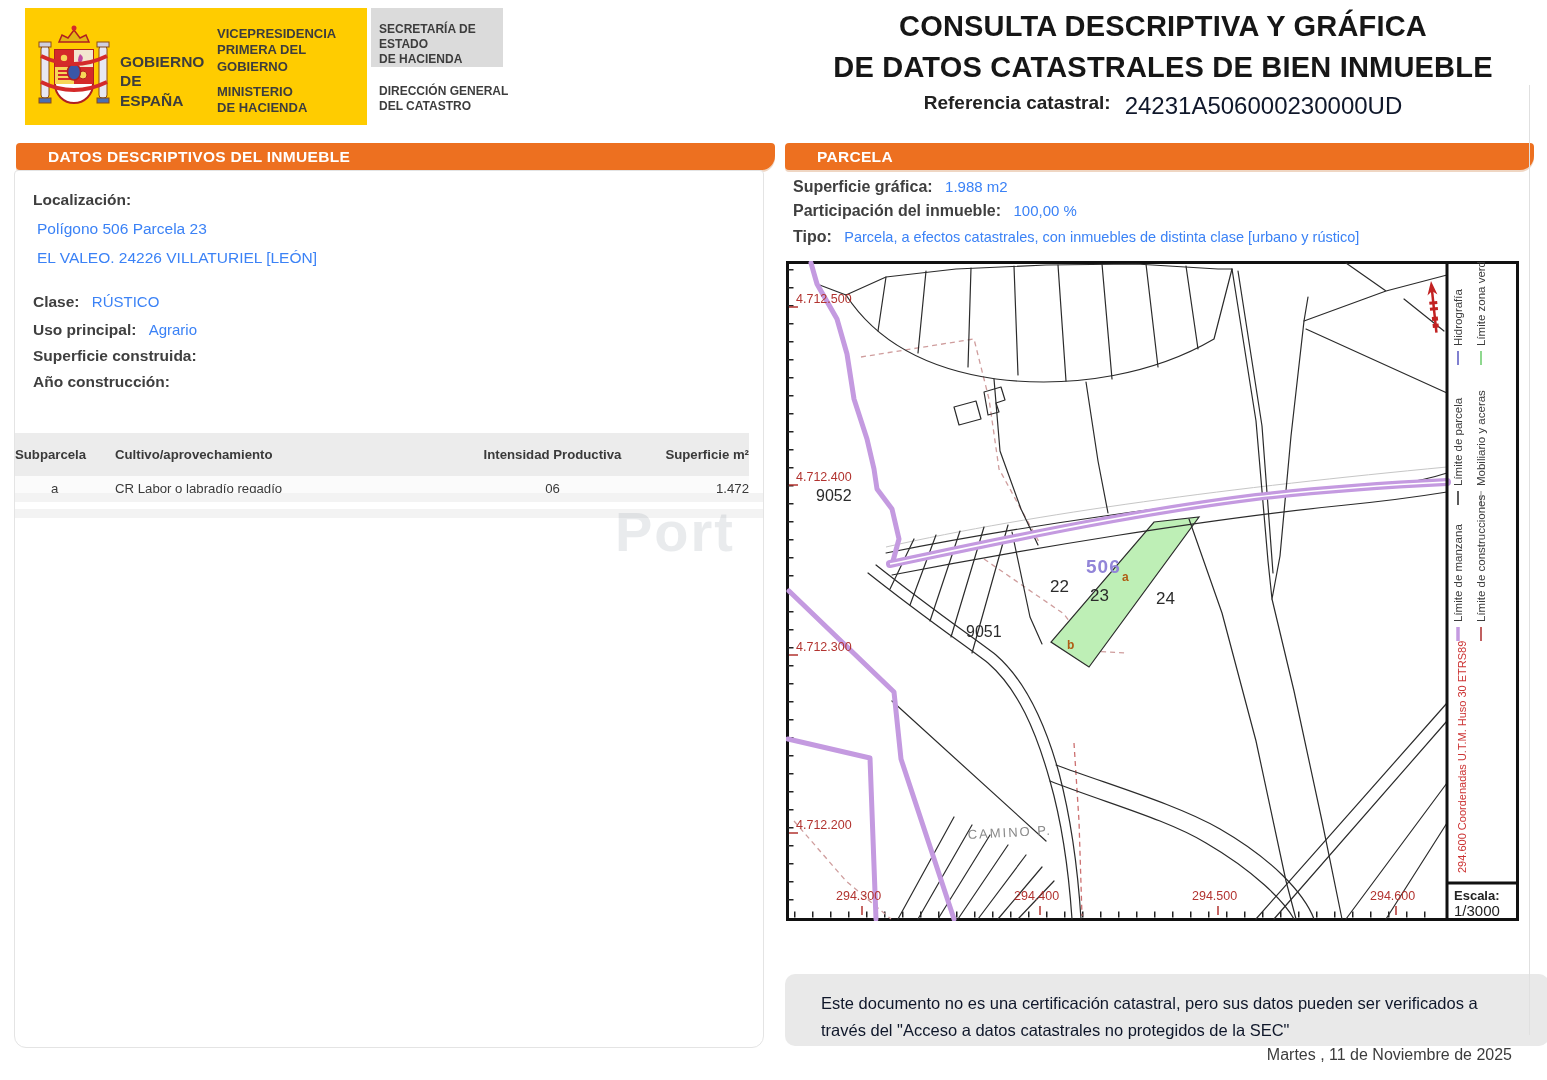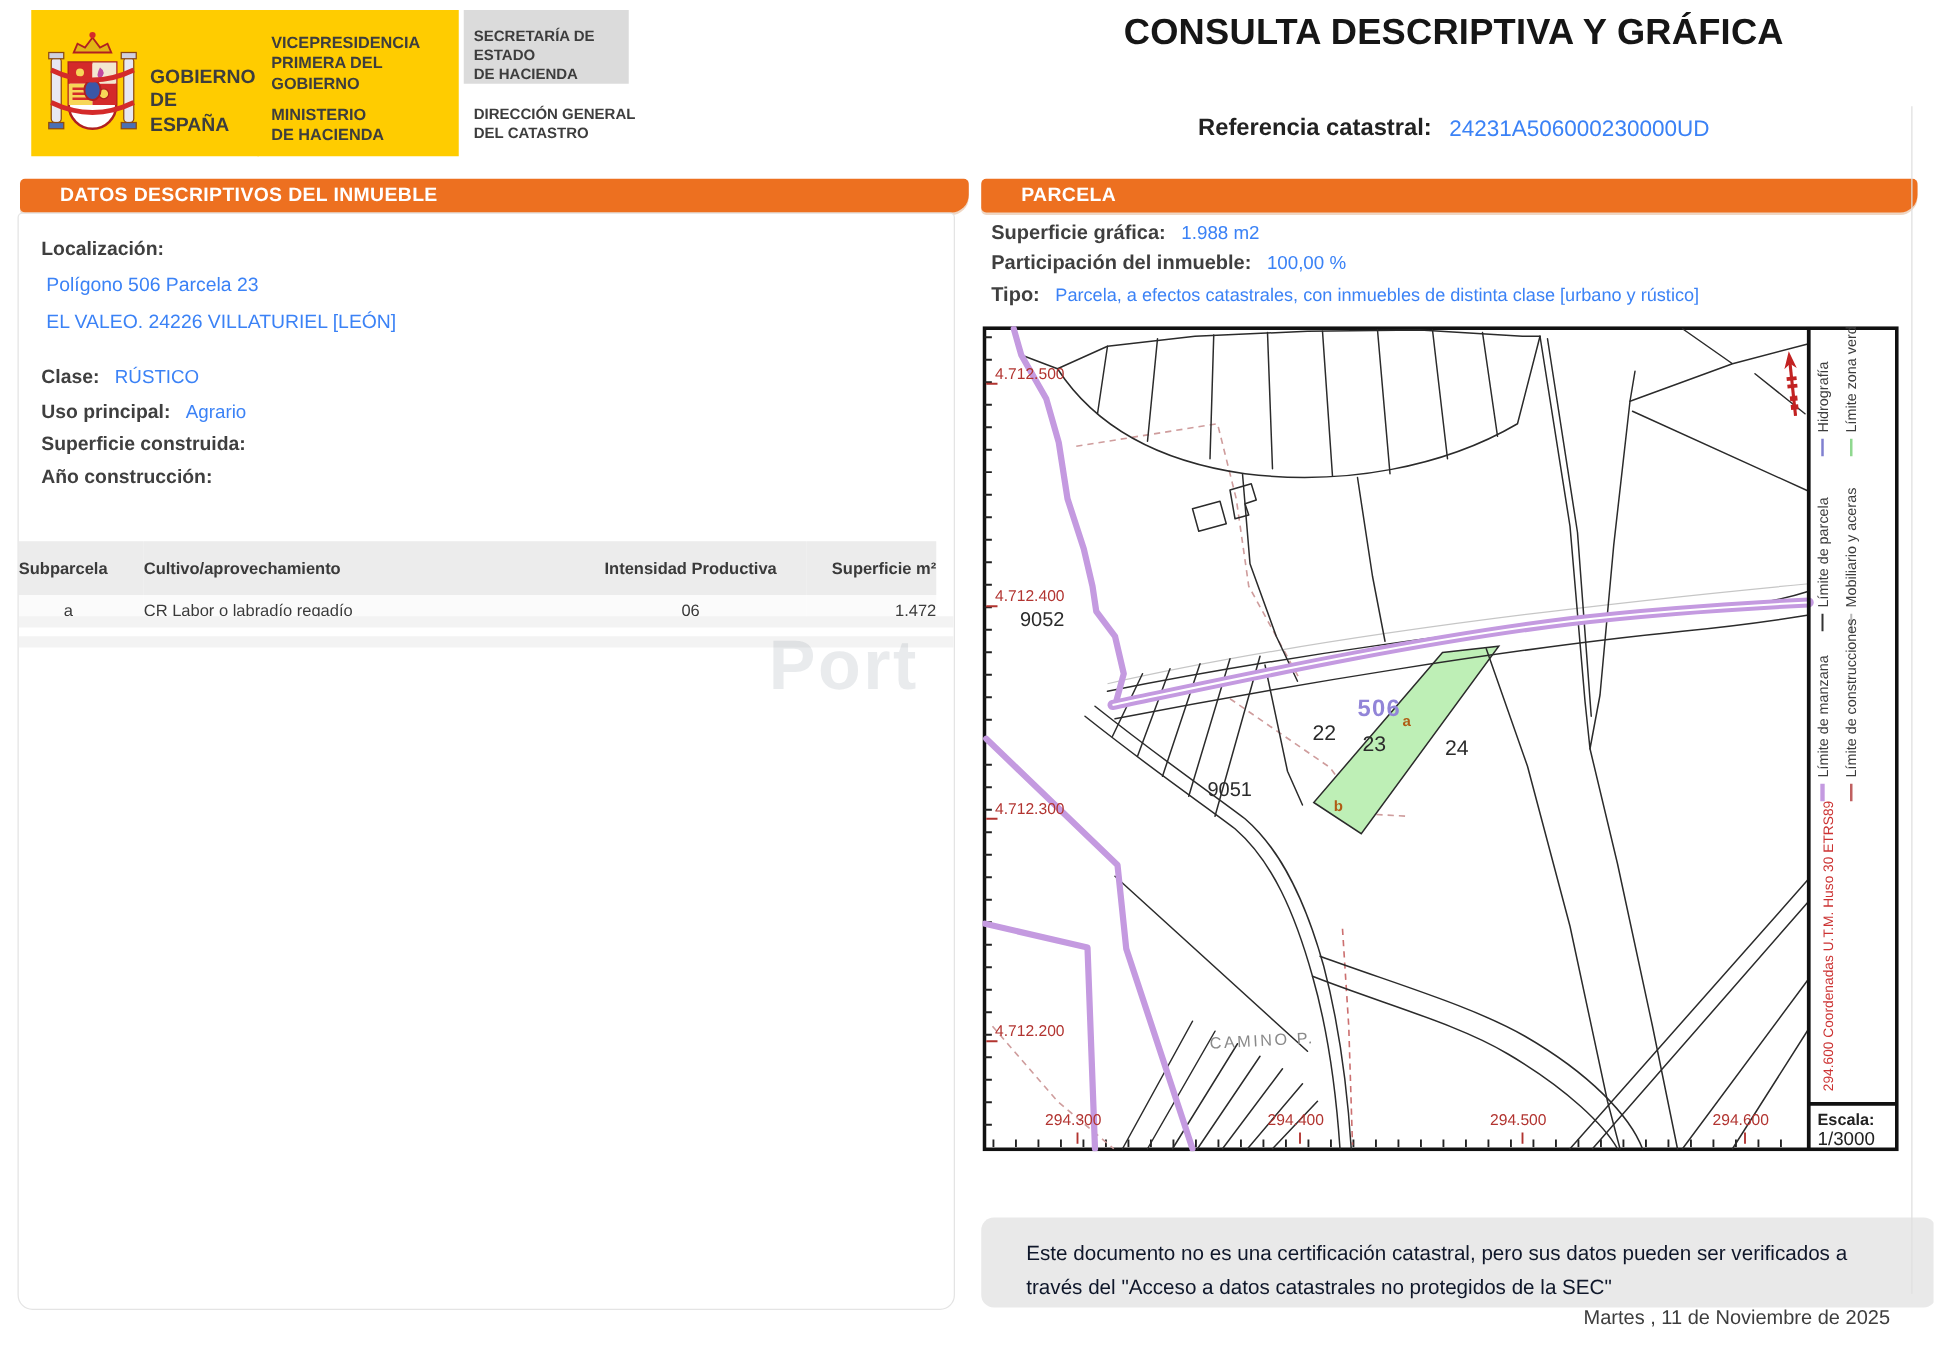--- a/index.html
+++ b/index.html
@@ -94,24 +94,25 @@
       <div>DE HACIENDA</div>
     </div>
   </div>
   <div class="abs brandtxt" style="left:379px;top:84px;font-size:12px;font-weight:600;">
     <div>DIRECCIÓN GENERAL</div>
     <div>DEL CATASTRO</div>
   </div>
 
   <div class="abs" style="left:800px;top:10px;width:726px;text-align:center;color:#161616;font-weight:bold;font-size:29px;letter-spacing:.2px;">
     <div>CONSULTA DESCRIPTIVA Y GRÁFICA</div>
-  </div>
-  <div class="abs" style="left:800px;top:92px;width:726px;display:flex;justify-content:center;gap:14px;align-items:center;">
+    <div style="margin-top:8px;">DE DATOS CATASTRALES DE BIEN INMUEBLE</div>
+  </div>
+  <div class="abs" style="left:800px;top:92px;width:726px;display:flex;justify-content:center;gap:14px;align-items:flex-start;">
     <span style="font-weight:bold;font-size:19px;color:#222;">Referencia catastral:</span>
-    <span style="font-size:18px;color:#3b82f6;">24231A506000230000UD</span>
+    <span style="font-size:24px;color:#0f172a;">24231A506000230000UD</span>
   </div>
 
   <div class="abs obar" style="left:16px;top:143px;width:727px;height:27px;">
     <span>DATOS DESCRIPTIVOS DEL INMUEBLE</span>
   </div>
 
   <div class="abs card scan" style="left:14px;top:170px;width:748px;height:876px;">
     <div class="abs field" style="left:18px;top:20px;"><span class="lbl">Localización:</span></div>
     <div class="abs val" style="left:22px;top:49px;font-size:15.5px;">Polígono 506 Parcela 23</div>
     <div class="abs val" style="left:22px;top:78px;font-size:15.5px;">EL VALEO. 24226 VILLATURIEL [LEÓN]</div>

